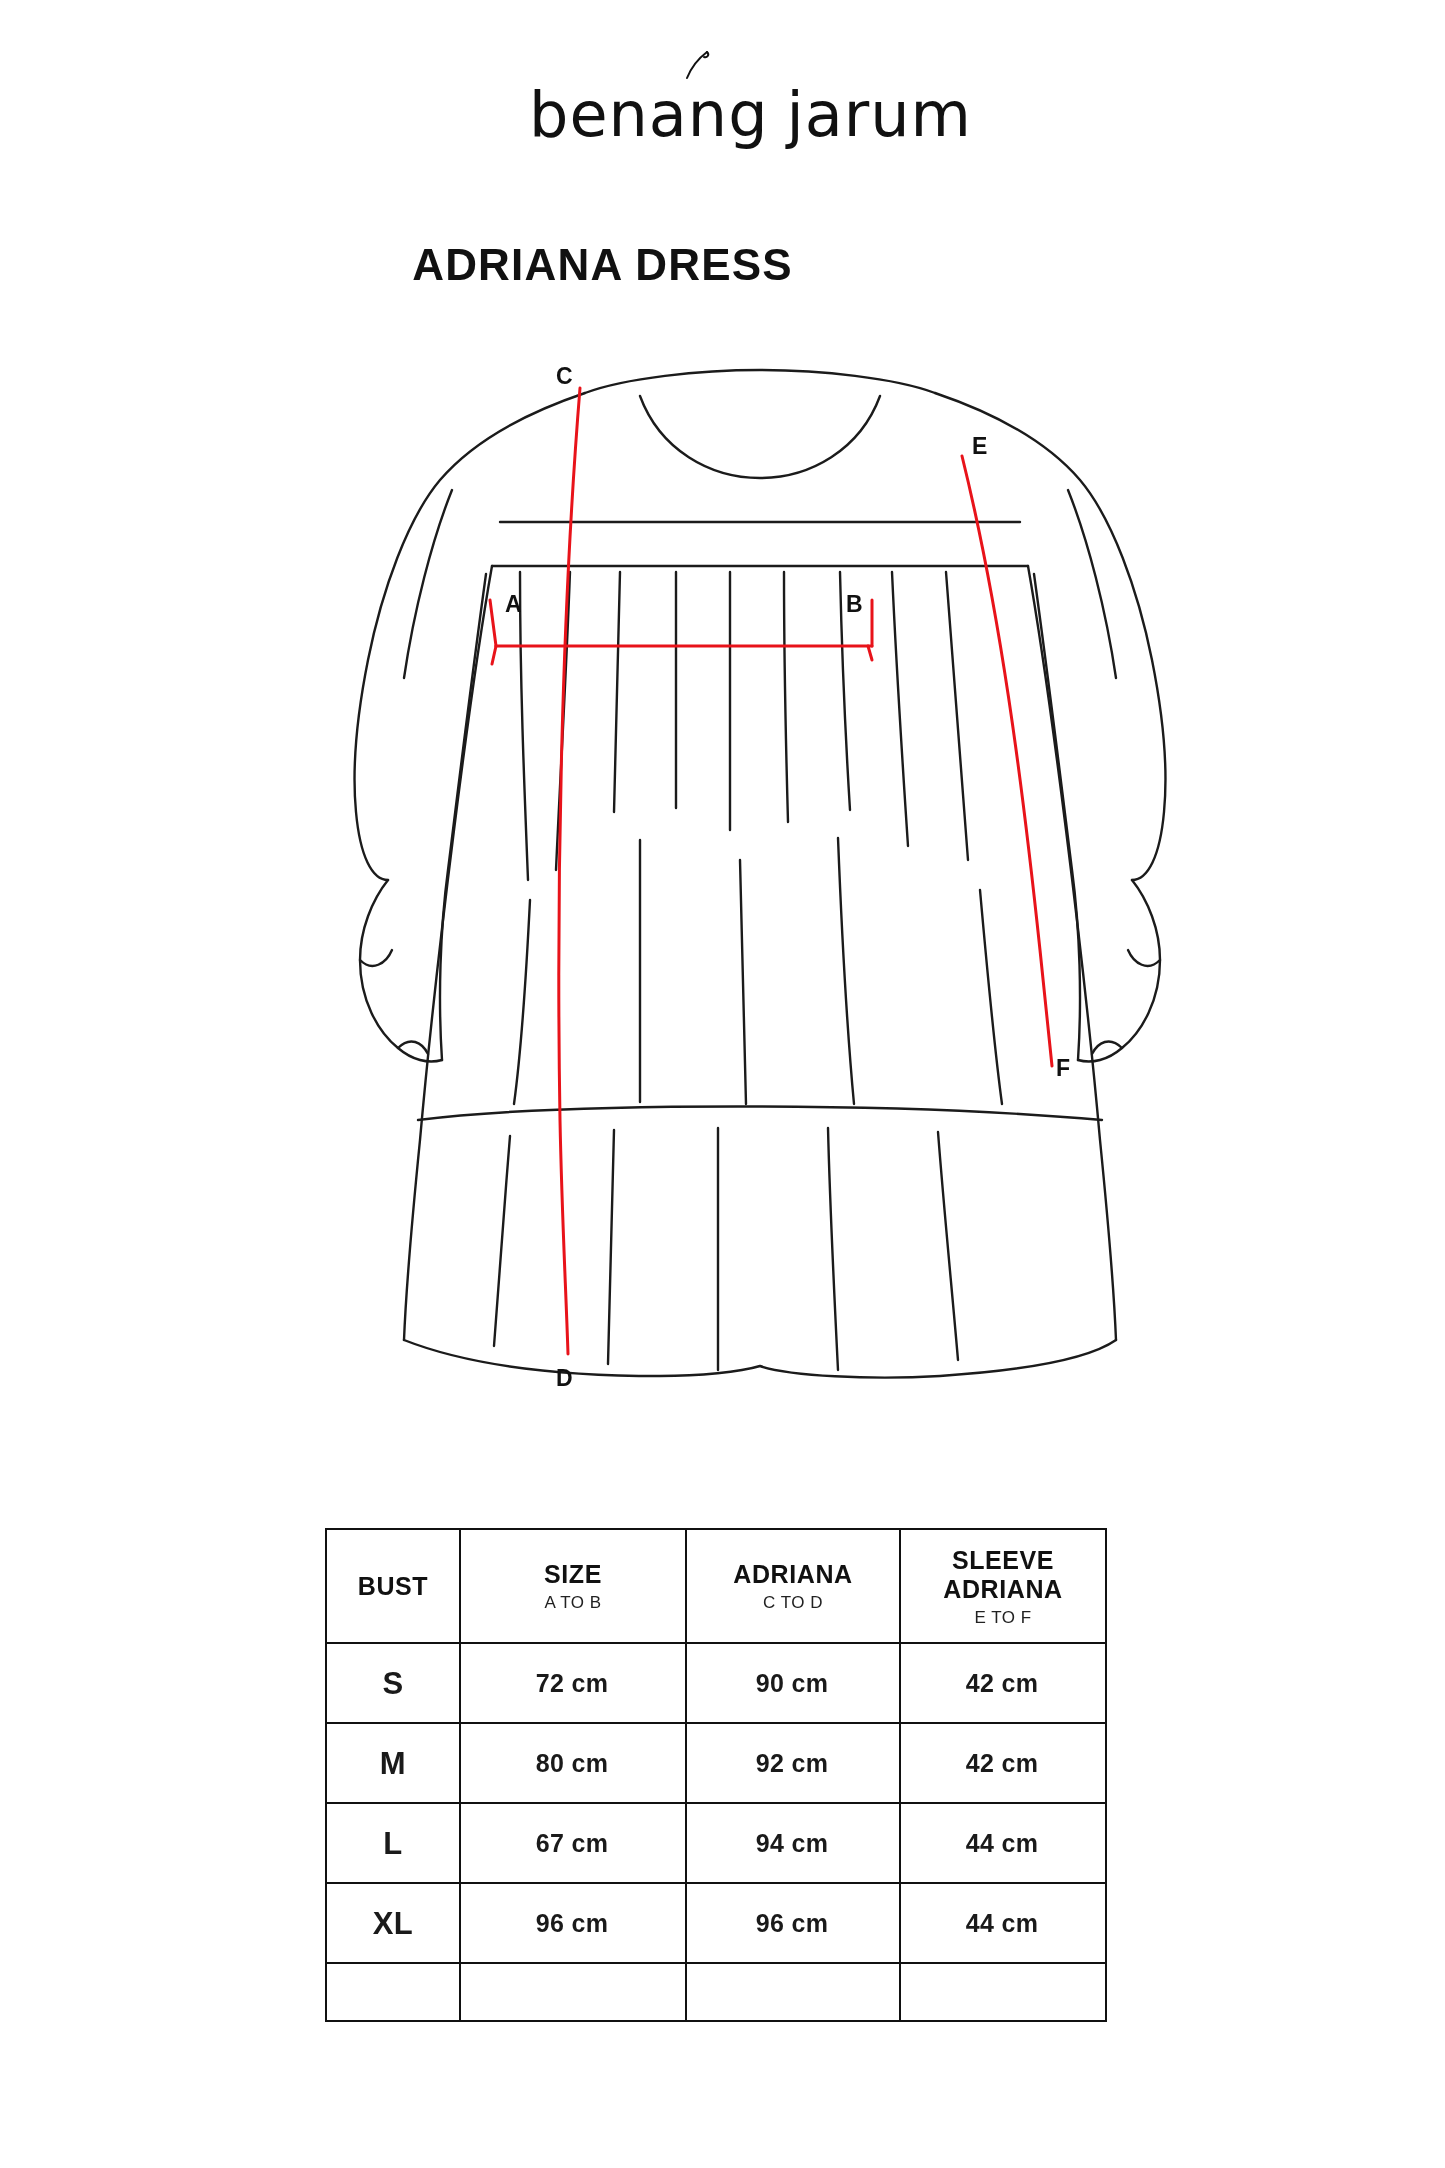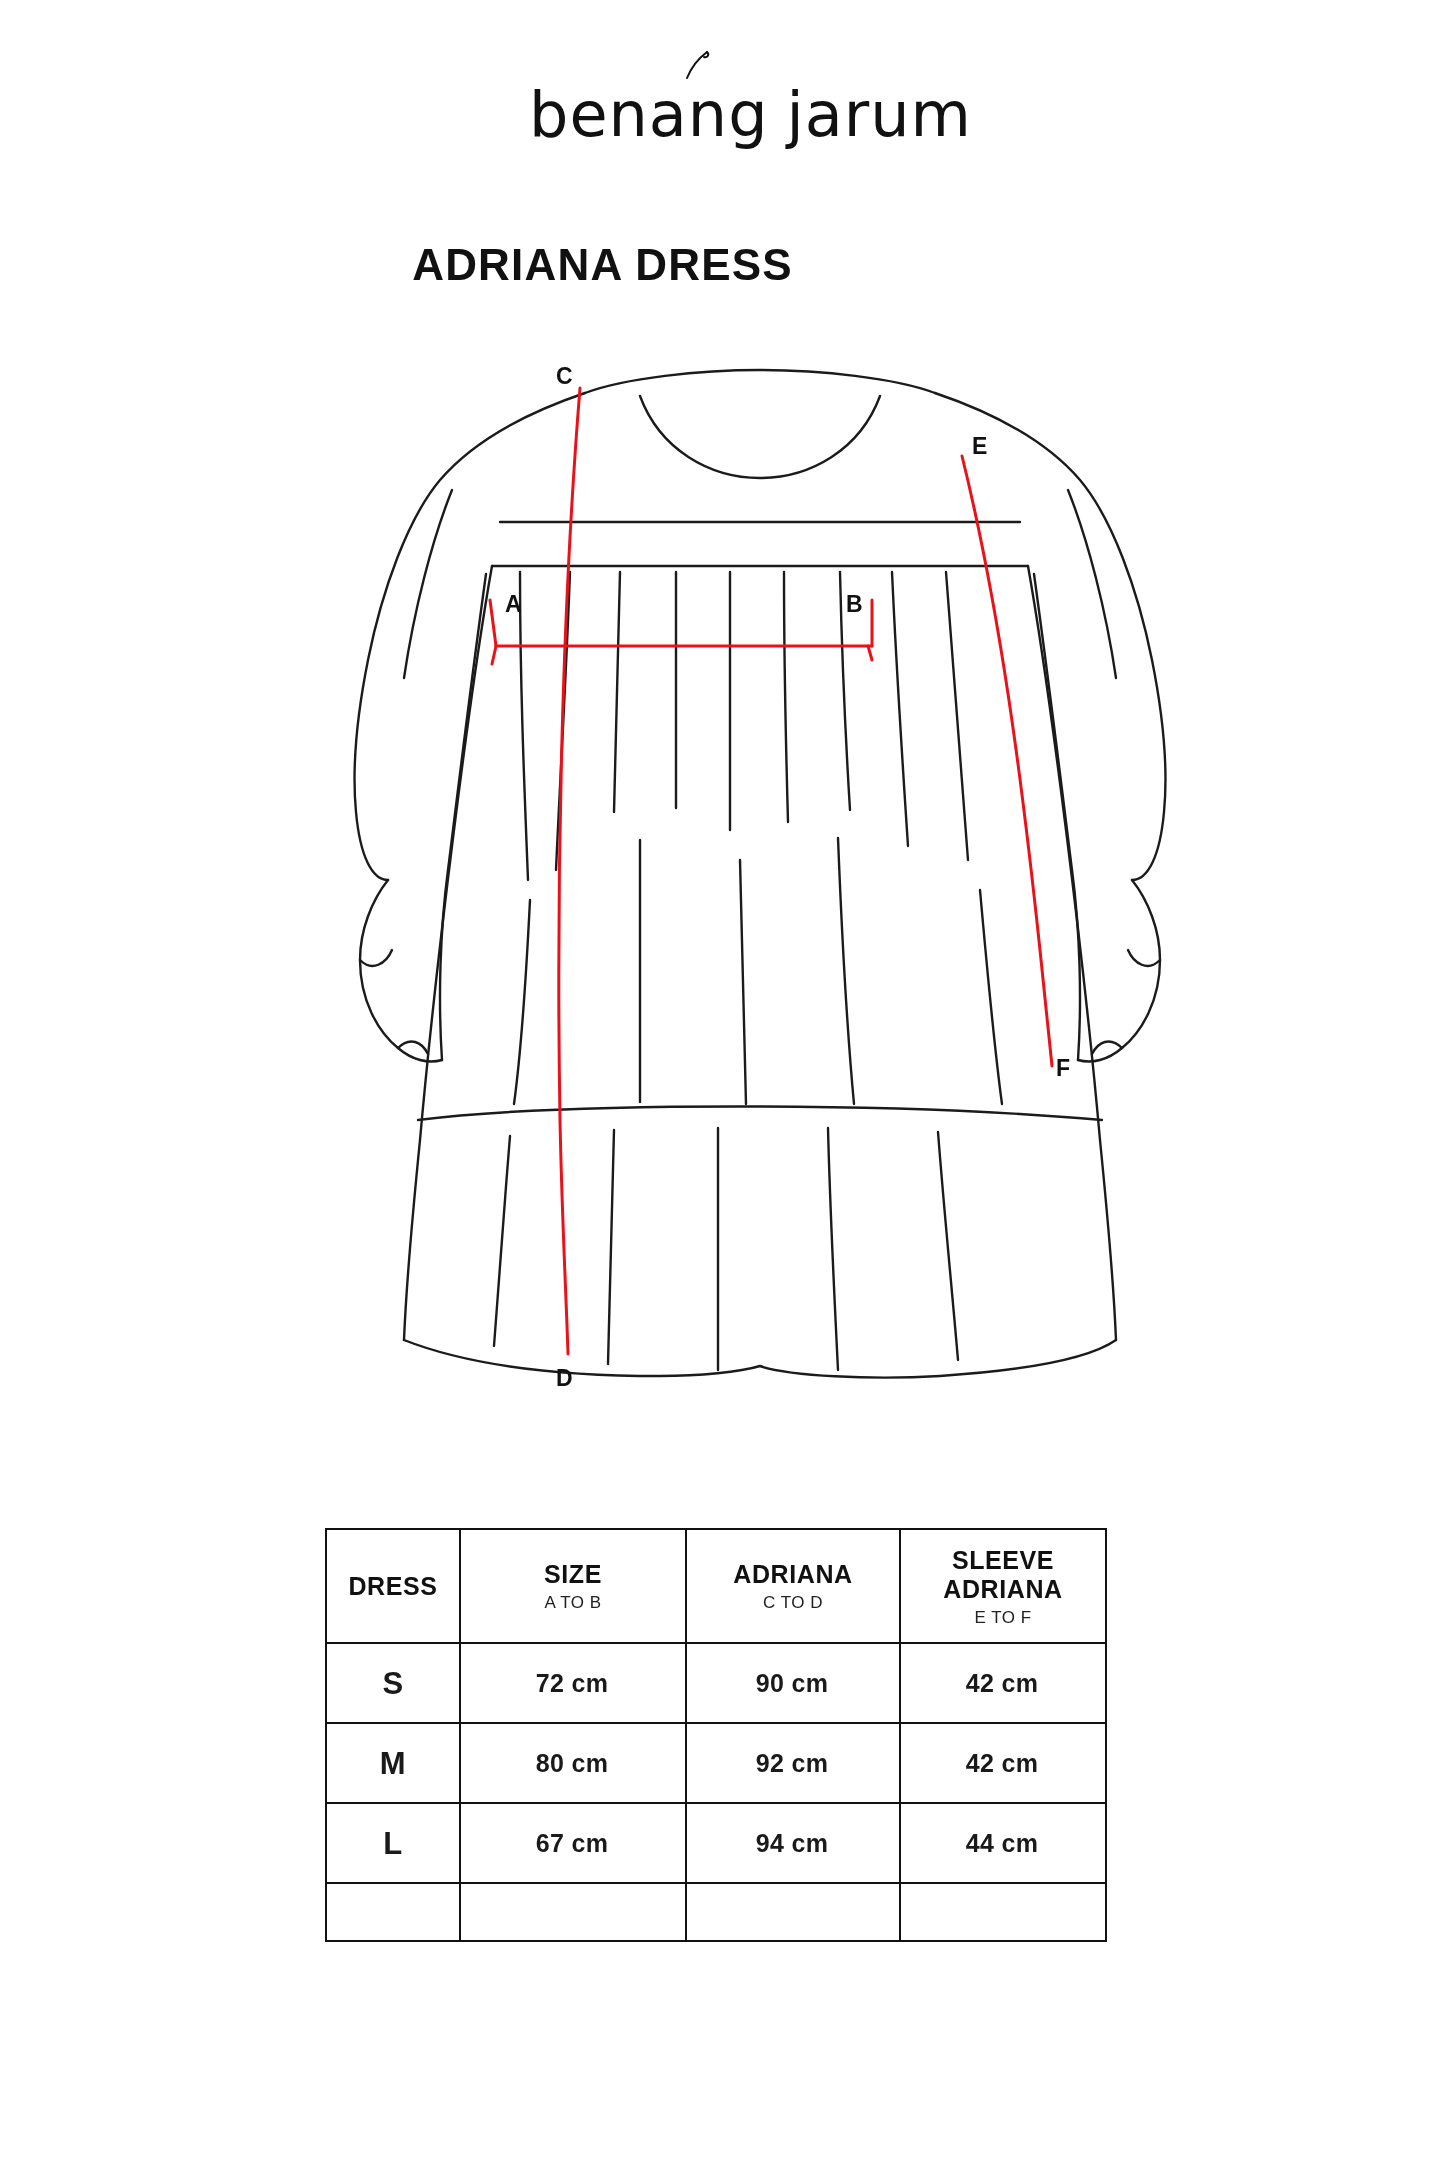--- a/index.html
+++ b/index.html
@@ -225,21 +225,21 @@
         <text x="1056" y="716">F</text>
       </g>
     </svg>
   </div>
 
   <div class="table-wrap">
     <table class="sizes">
       <thead>
         <tr>
           <th class="col-size">
-            <span class="hdr-main">DRESS</span>
+            <span class="hdr-main">BUST</span>
           </th>
           <th class="col-bust">
             <span class="hdr-main">SIZE</span>
             <span class="hdr-sub">A TO B</span>
           </th>
           <th class="col-length">
             <span class="hdr-main">ADRIANA</span>
             <span class="hdr-sub">C TO D</span>
           </th>
           <th class="col-sleeve">
@@ -260,20 +260,26 @@
           <td class="val-cell">80 cm</td>
           <td class="val-cell">92 cm</td>
           <td class="val-cell">42 cm</td>
         </tr>
         <tr>
           <td class="size-cell">L</td>
           <td class="val-cell">67 cm</td>
           <td class="val-cell">94 cm</td>
           <td class="val-cell">44 cm</td>
         </tr>
+        <tr>
+          <td class="size-cell">XL</td>
+          <td class="val-cell">96 cm</td>
+          <td class="val-cell">96 cm</td>
+          <td class="val-cell">44 cm</td>
+        </tr>
         <tr class="spacer-row">
           <td></td>
           <td></td>
           <td></td>
           <td></td>
         </tr>
       </tbody>
     </table>
   </div>
 

